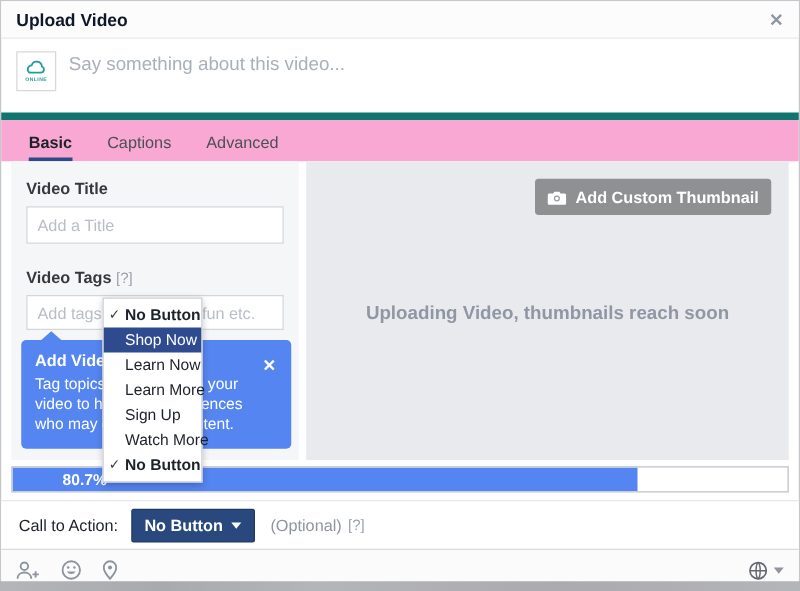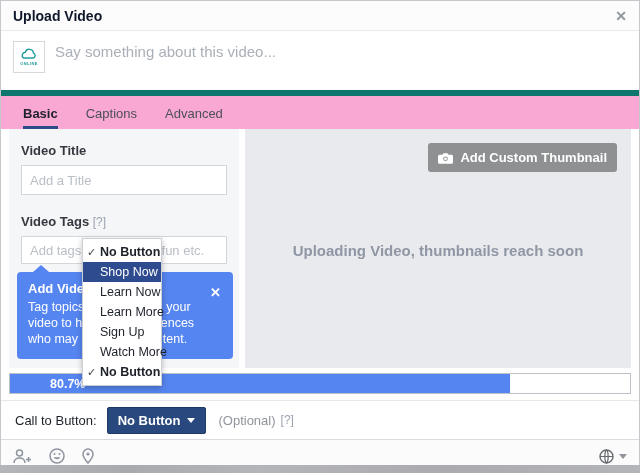--- a/index.html
+++ b/index.html
@@ -141,21 +141,21 @@
       </div>
     </div>
 
     <div class="progress-wrap">
       <div class="progress-fill" style="width: 80.7%;">
         <span class="progress-label">80.7%</span>
       </div>
     </div>
 
     <div class="cta-row">
-      <span class="cta-label">Call to Button:</span>
+      <span class="cta-label">Call to Action:</span>
       <span class="cta-button">
         <span>No Button</span>
         <span class="caret white"></span>
       </span>
       <span class="cta-optional">(Optional)</span>
       <span class="cta-help">[?]</span>
     </div>
 
     <div class="footer">
       <div class="footer-icons">

